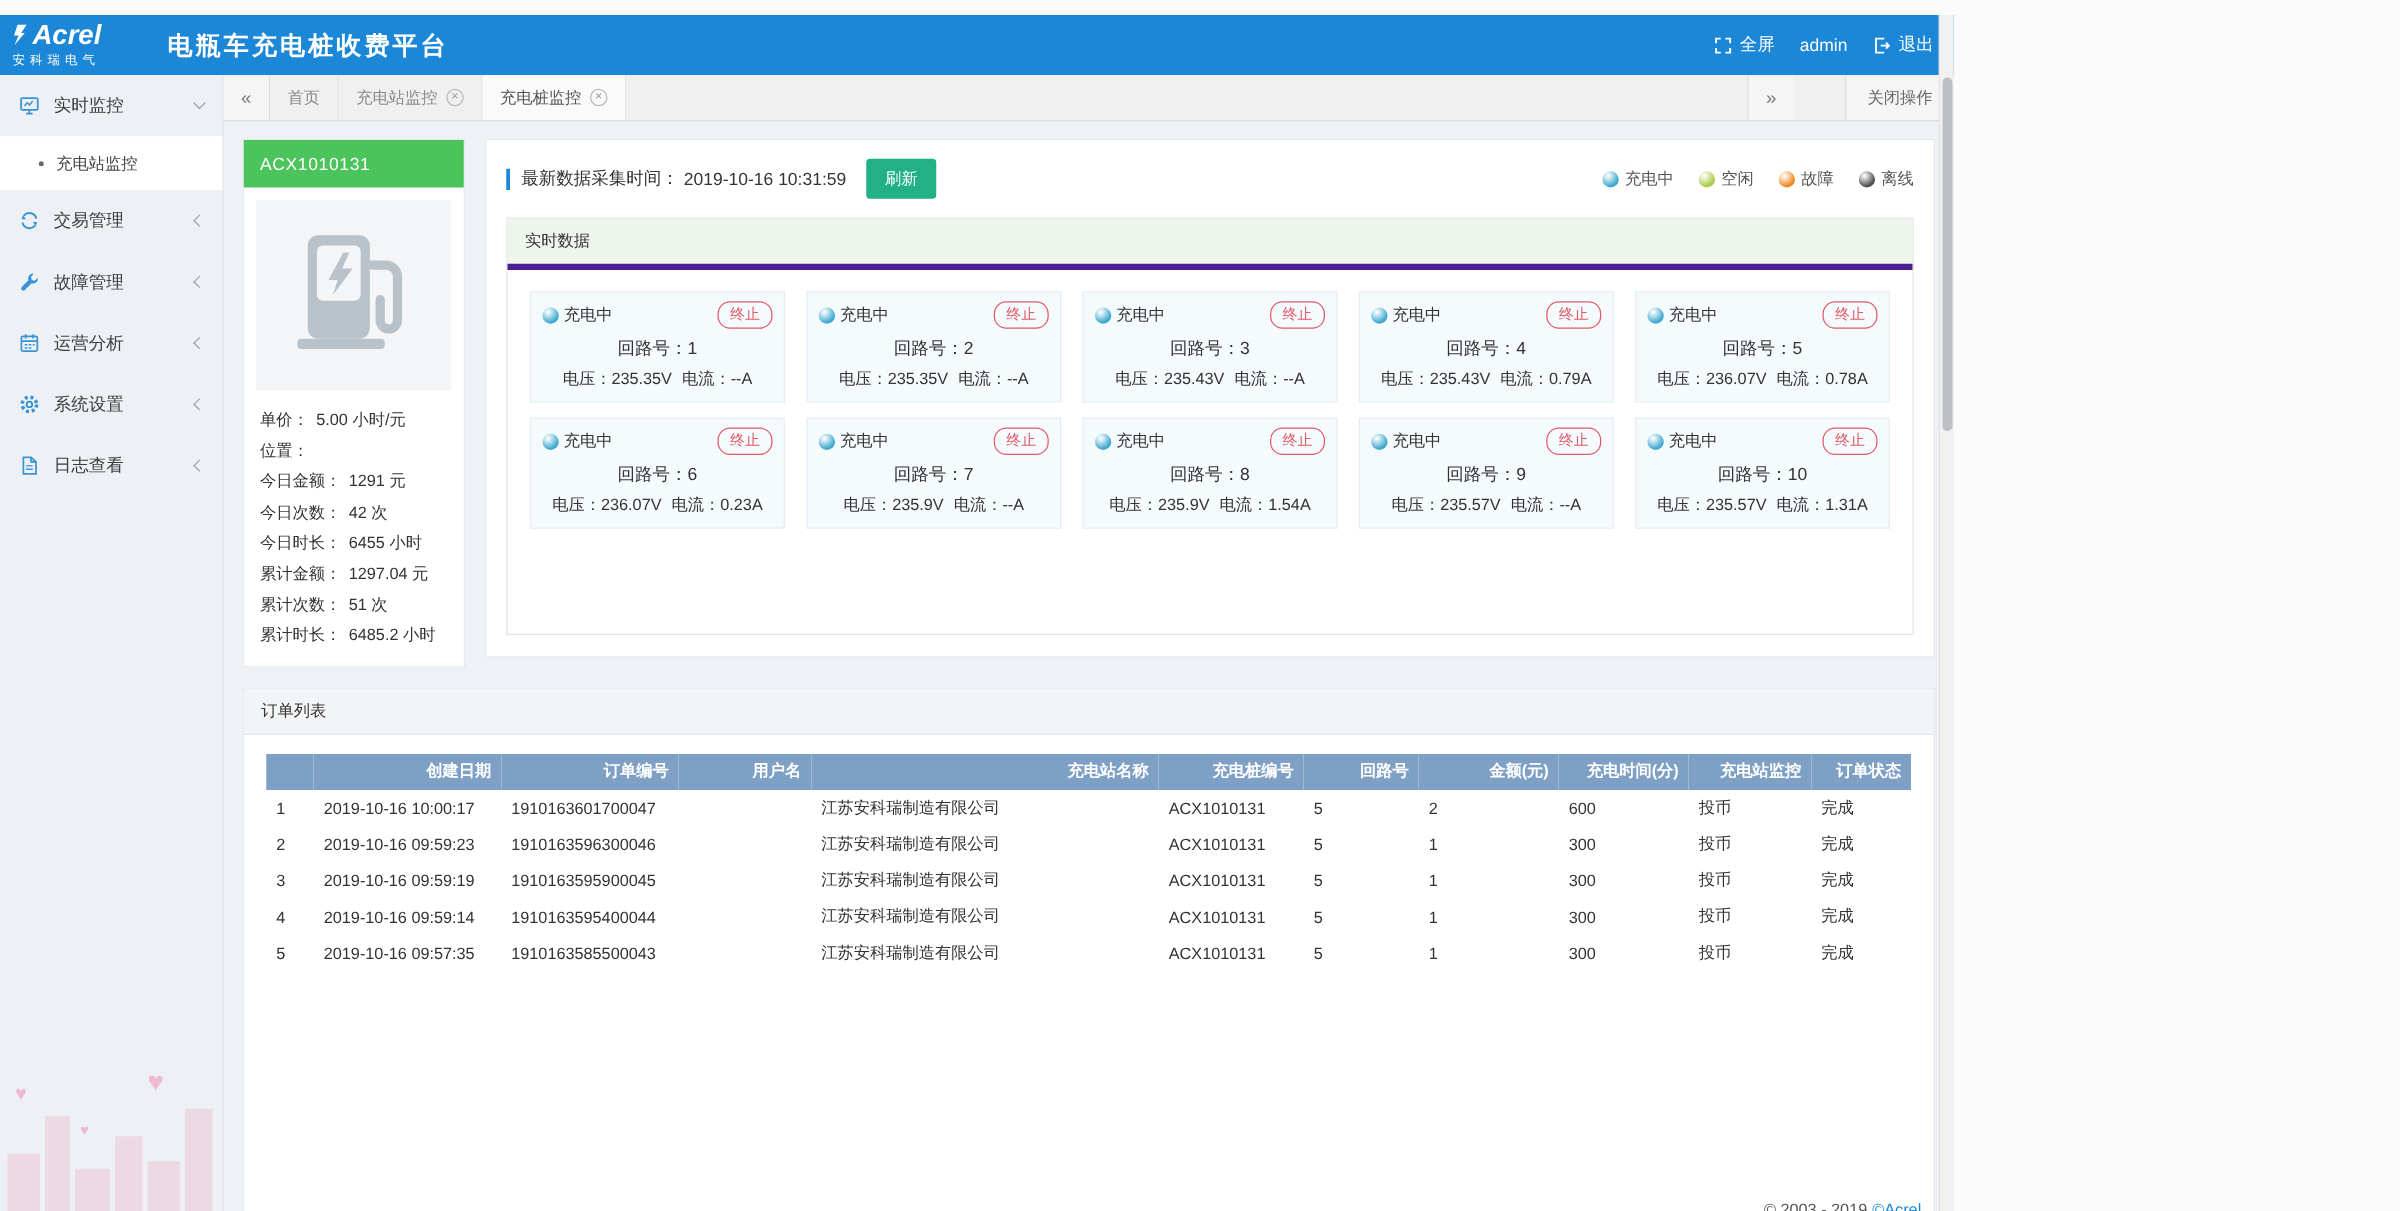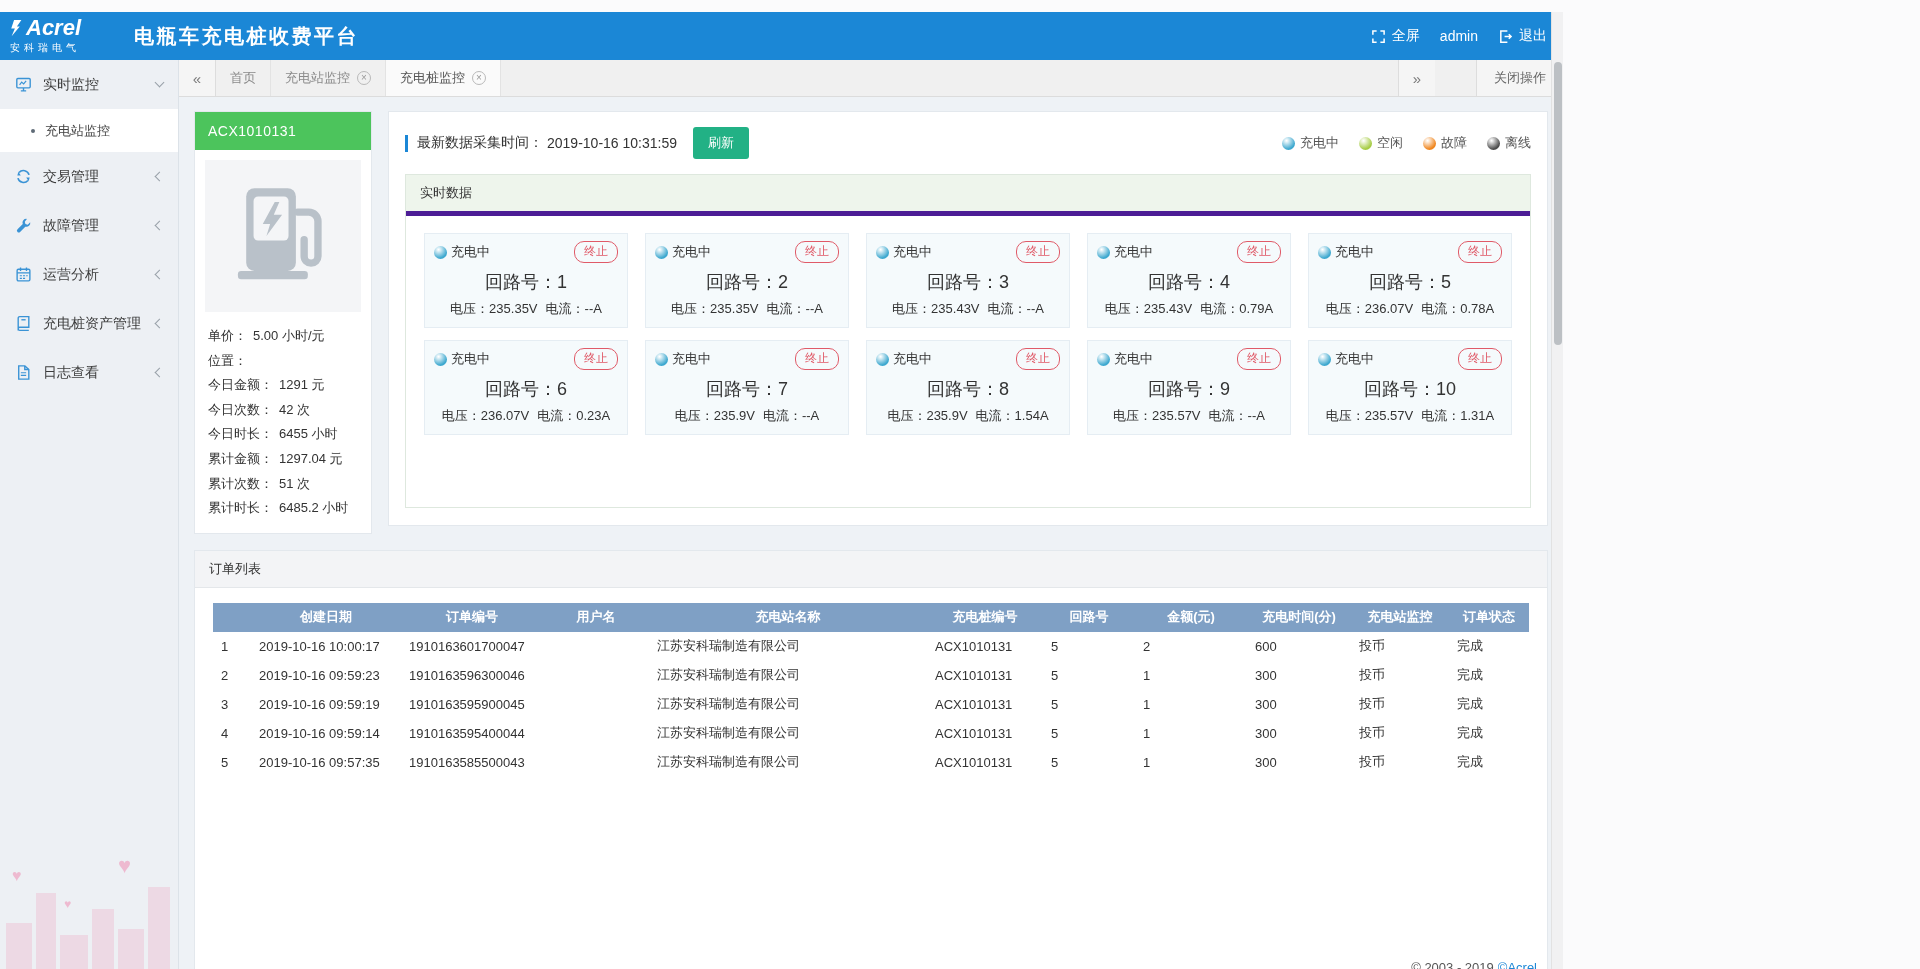--- a/index.html
+++ b/index.html
@@ -72,30 +72,30 @@
   .dot { width:13px; height:13px; border-radius:50%; background:radial-gradient(circle at 35% 28%, #ffffff 2%, var(--c,#3da8cf) 68%); flex-shrink:0; }
 
   .realtime-panel { border:1px solid #dee8de; height:334px; }
   .realtime-header { background:#eef5ec; border-bottom:5px solid #4c1d95; padding:9px 14px; font-size:13px; color:#333; }
   .realtime-body { padding:17px 18px; }
   .cards-grid { display:grid; grid-template-columns:repeat(5,1fr); gap:12px 17px; }
   .channel-card { background:#f5fafc; border:1px solid #e5edf3; padding:7px 9px 9px; }
   .card-top { display:flex; justify-content:space-between; align-items:center; }
   .card-status { display:flex; align-items:center; gap:4px; font-size:13px; color:#333; }
   .stop-btn { background:transparent; border:1px solid #e05a68; color:#e05a68; border-radius:10px; font-size:12px; padding:1px 9px 2px; cursor:pointer; font-family:inherit; }
-  .card-loop { text-align:center; font-size:18px; color:#333; margin:7px 0 6px; }
+  .card-loop { text-align:center; font-size:14px; color:#333; margin:7px 0 6px; }
   .card-vc { text-align:center; font-size:13px; color:#333; }
   .vc-sp { display:inline-block; width:8px; }
 
   
   .orders-panel { margin-top:16px; background:#fff; border:1px solid #e3e8ed; flex:1; overflow:hidden; }
   .orders-header { background:#f3f4f6; border-bottom:1px solid #e4e7ea; padding:9px 14px; font-size:13px; color:#333; }
   .orders-body { padding:15px 18px 0; }
   table.orders { width:100%; border-collapse:collapse; table-layout:fixed; }
-  .orders th { background:#7fa0c5; color:#fff; font-size:13px; font-weight:bold; height:29px; text-align:center; padding:0 8px; overflow:hidden; white-space:nowrap;margin-left:22px; }
+  .orders th { background:#7fa0c5; color:#fff; font-size:13px; font-weight:bold; height:29px; text-align:right; padding:0 8px; overflow:hidden; white-space:nowrap;margin-left:22px; }
   .orders td { font-size:13px; color:#333; height:29px; padding:0 8px; overflow:hidden; white-space:nowrap; }
 
   
   .footer { position:absolute; left:179px; right:14px; bottom:0; height:28px; display:flex; align-items:center; justify-content:flex-end; padding-right:12px; font-size:13px; color:#555; gap:4px; z-index:20; }
   .footer .link { color:#1b87d6; cursor:pointer; }
 
   .fake-scrollbar { position:absolute; right:0; top:0; bottom:0; width:12px; background:#f1f1f2; border-left:1px solid #e2e2e2; z-index:50; }
   .fake-thumb { position:absolute; top:50px; left:2px; width:8px; height:283px; background:#bcc0c4; border-radius:4px; }
 </style>
 </head>
@@ -181,26 +181,26 @@
               <rect x="2" y="3" width="12" height="11" rx="1.2"></rect>
               <path d="M2 6.5h12M5.2 1.4v3.2M10.8 1.4v3.2"></path>
               <path d="M4.5 9.2h2M7.5 9.2h2M10.5 9.2h1.5M4.5 11.6h2M7.5 11.6h2" stroke-width="1.1"></path>
             </svg>
         </span>
         <span class="menu-label">运营分析</span>
         <span class="chev chev-left"></span>
       </div>
       <div class="menu-item">
         <span class="menu-icon">
-          <svg viewBox="0 0 16 16" fill="none" stroke="#3a93d5" stroke-width="1.3">
-              <path d="M3 14.5V3a1.5 1.5 0 0 1 1.5-1.5H13v10H4.5A1.5 1.5 0 0 0 3 13a1.5 1.5 0 0 0 1.5 1.5H13"></path>
-              <path d="M6 4.5h4"></path>
+          <svg viewBox="0 0 16 16">
+              <circle cx="8" cy="8" r="5.4" fill="none" stroke="#3a93d5" stroke-width="2.6" stroke-dasharray="2.3 2.05"></circle>
+              <circle cx="8" cy="8" r="2.1" fill="none" stroke="#3a93d5" stroke-width="1.4"></circle>
             </svg>
         </span>
-        <span class="menu-label">充电桩资产管理</span>
+        <span class="menu-label">系统设置</span>
         <span class="chev chev-left"></span>
       </div>
       <div class="menu-item">
         <span class="menu-icon">
           <svg viewBox="0 0 16 16" fill="none" stroke="#3a93d5" stroke-width="1.3">
               <path d="M3.5 1.8h5.8L13 5.2v9H3.5z"></path>
               <path d="M9.2 1.8V5.2H13"></path>
               <path d="M5.5 8.2h5M5.5 10.7h5" stroke-width="1.1"></path>
             </svg>
         </span>

